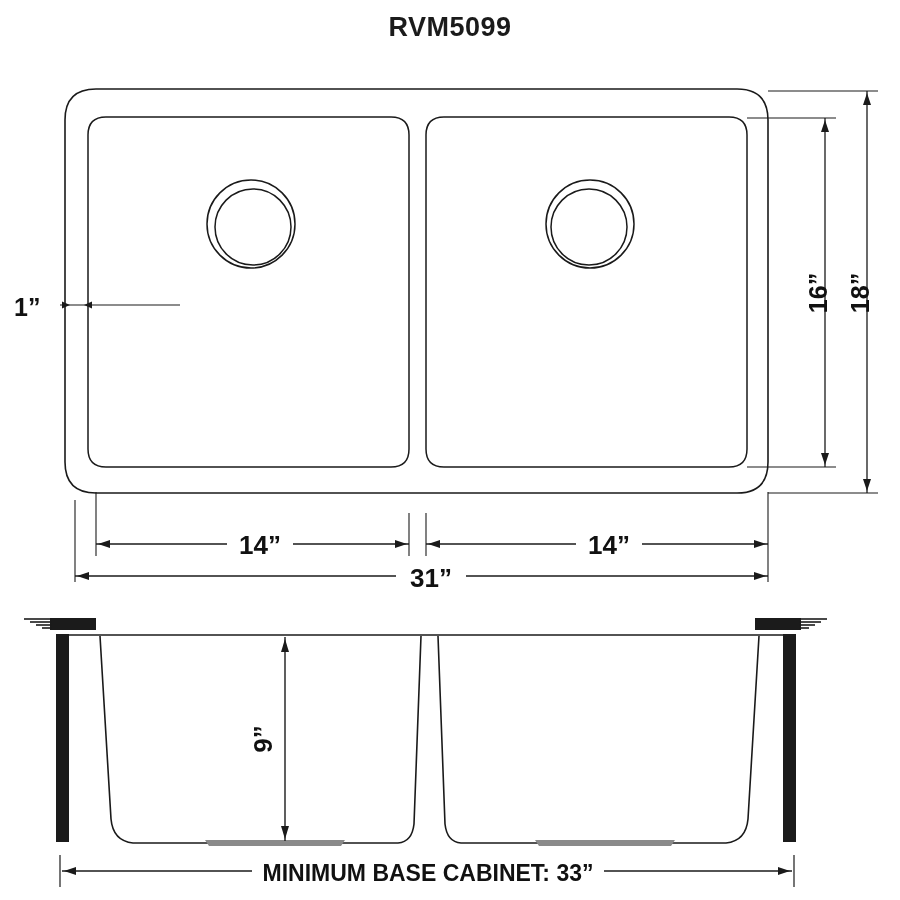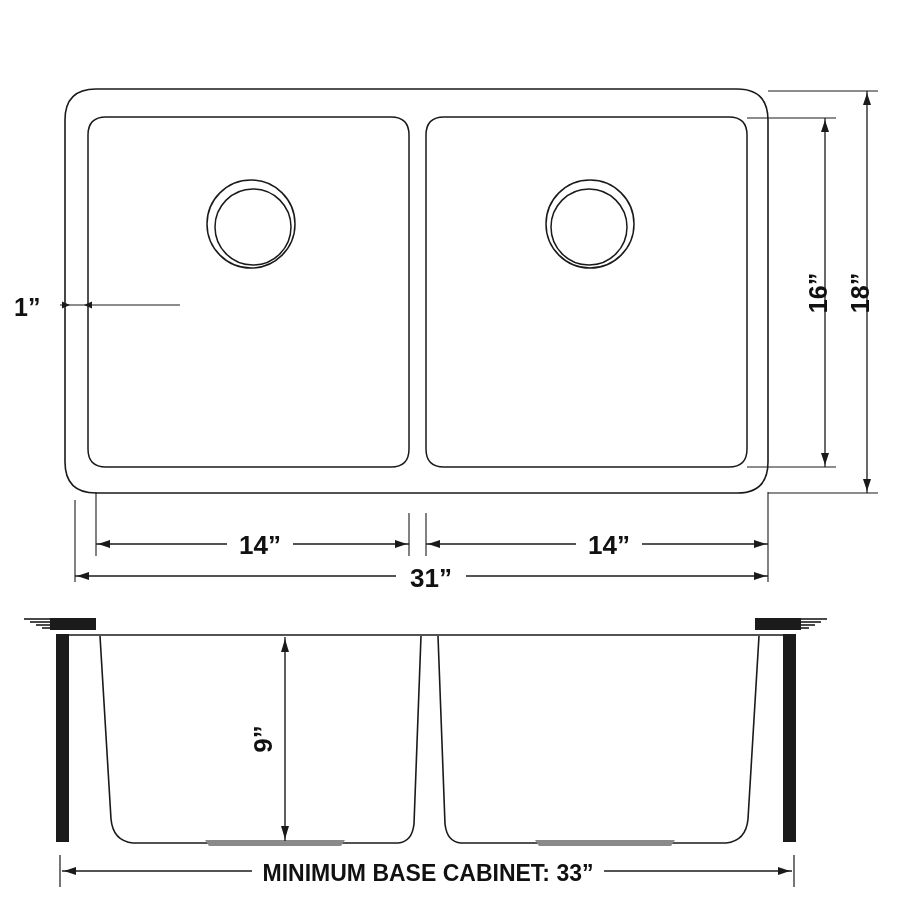--- a/index.html
+++ b/index.html
@@ -43,20 +43,21 @@
     font-family: "Liberation Sans", sans-serif;
     font-weight: bold;
     fill: #111111;
   }
 </style>
 </head>
 <body>
 
 <div id="sheet">
 
+  <div id="title">RVM5099</div>
 
   <svg class="drawing" viewBox="0 0 900 900">
 
     <g>
 
       <path d="M 96,89 L 737,89 Q 768,89 768,120 L 768,462 Q 768,493 737,493 L 96,493 Q 65,493 65,462 L 65,120 Q 65,89 96,89 Z" fill="#ffffff" stroke="#1a1a1a" stroke-width="1.6"></path>
 
       <path d="M 106,117 L 391,117 Q 409,117 409,135 L 409,449 Q 409,467 391,467 L 106,467 Q 88,467 88,449 L 88,135 Q 88,117 106,117 Z" fill="#ffffff" stroke="#1a1a1a" stroke-width="1.5"></path>
 
       <path d="M 444,117 L 729,117 Q 747,117 747,135 L 747,449 Q 747,467 729,467 L 444,467 Q 426,467 426,449 L 426,135 Q 426,117 444,117 Z" fill="#ffffff" stroke="#1a1a1a" stroke-width="1.5"></path>

